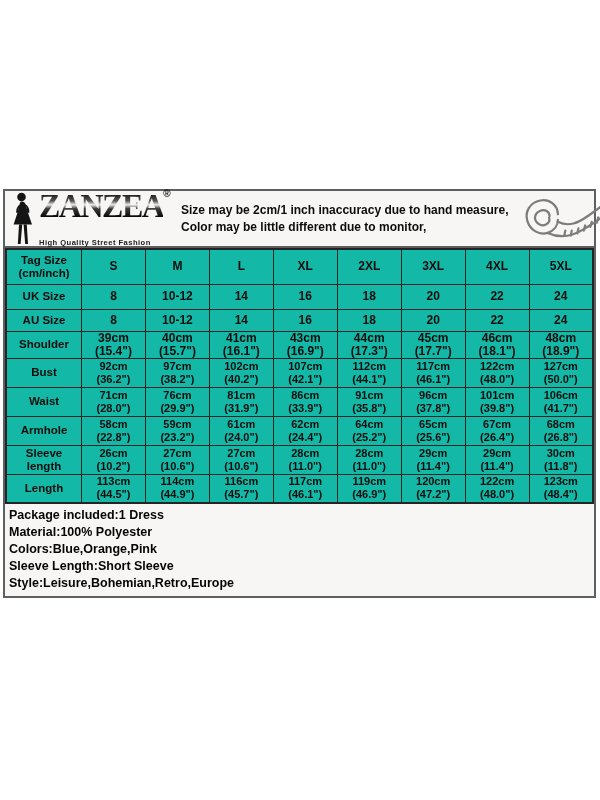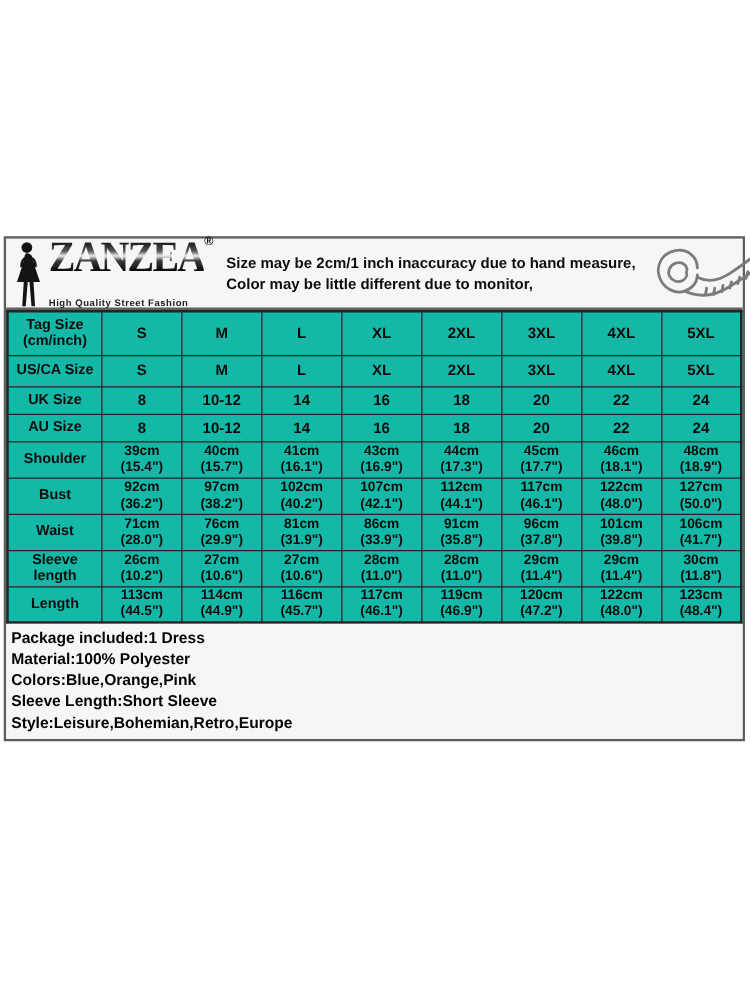--- a/index.html
+++ b/index.html
@@ -11,21 +11,21 @@
   .page{position:relative;width:600px;height:800px;background:#ffffff;overflow:hidden;}
   .panel{
     position:absolute;left:3px;top:189px;width:593px;box-sizing:border-box;
     border:2px solid #5f5f5f;background:#f7f6f4;
   }
   
   .panel-header{
     display:flex;align-items:center;height:57px;box-sizing:border-box;
     border-bottom:2px solid #5f5f5f;padding:0 6px;background:#f7f6f4;
   }
-  .brand{display:flex;align-items:flex-end;width:182px;flex:0 0 auto;}
+  .brand{display:flex;align-items:center;width:182px;flex:0 0 auto;}
   .brand svg{flex:0 0 auto;}
   .brand-text{margin-left:2px;line-height:1;}
   .brand-name-row{white-space:nowrap;}
   .brand-name{
     font-family:"Liberation Serif","DejaVu Serif",serif;font-weight:bold;
     font-size:32px;letter-spacing:-1.5px;line-height:.95;
     background:linear-gradient(180deg,#000 8%,#555 38%,#eceaea 50%,#3a3a3a 62%,#000 92%);
     -webkit-background-clip:text;background-clip:text;color:transparent;
     display:inline-block;transform:scaleY(1.08);transform-origin:bottom;
   }
@@ -115,31 +115,20 @@
             <td>S</td>
             <td>M</td>
             <td>L</td>
             <td>XL</td>
             <td>2XL</td>
             <td>3XL</td>
             <td>4XL</td>
             <td>5XL</td>
           </tr>
           <tr>
-            <th>US/CA Size</th>
-            <td>S</td>
-            <td>M</td>
-            <td>L</td>
-            <td>XL</td>
-            <td>2XL</td>
-            <td>3XL</td>
-            <td>4XL</td>
-            <td>5XL</td>
-          </tr>
-          <tr>
             <th>UK Size</th>
             <td>8</td>
             <td>10-12</td>
             <td>14</td>
             <td>16</td>
             <td>18</td>
             <td>20</td>
             <td>22</td>
             <td>24</td>
           </tr>
@@ -205,20 +194,39 @@
             <td>91cm
 (35.8")</td>
             <td>96cm
 (37.8")</td>
             <td>101cm
 (39.8")</td>
             <td>106cm
 (41.7")</td>
           </tr>
           <tr>
+            <th>Armhole</th>
+            <td>58cm
+(22.8")</td>
+            <td>59cm
+(23.2")</td>
+            <td>61cm
+(24.0")</td>
+            <td>62cm
+(24.4")</td>
+            <td>64cm
+(25.2")</td>
+            <td>65cm
+(25.6")</td>
+            <td>67cm
+(26.4")</td>
+            <td>68cm
+(26.8")</td>
+          </tr>
+          <tr>
             <th>Sleeve length</th>
             <td>26cm
 (10.2")</td>
             <td>27cm
 (10.6")</td>
             <td>27cm
 (10.6")</td>
             <td>28cm
 (11.0")</td>
             <td>28cm

